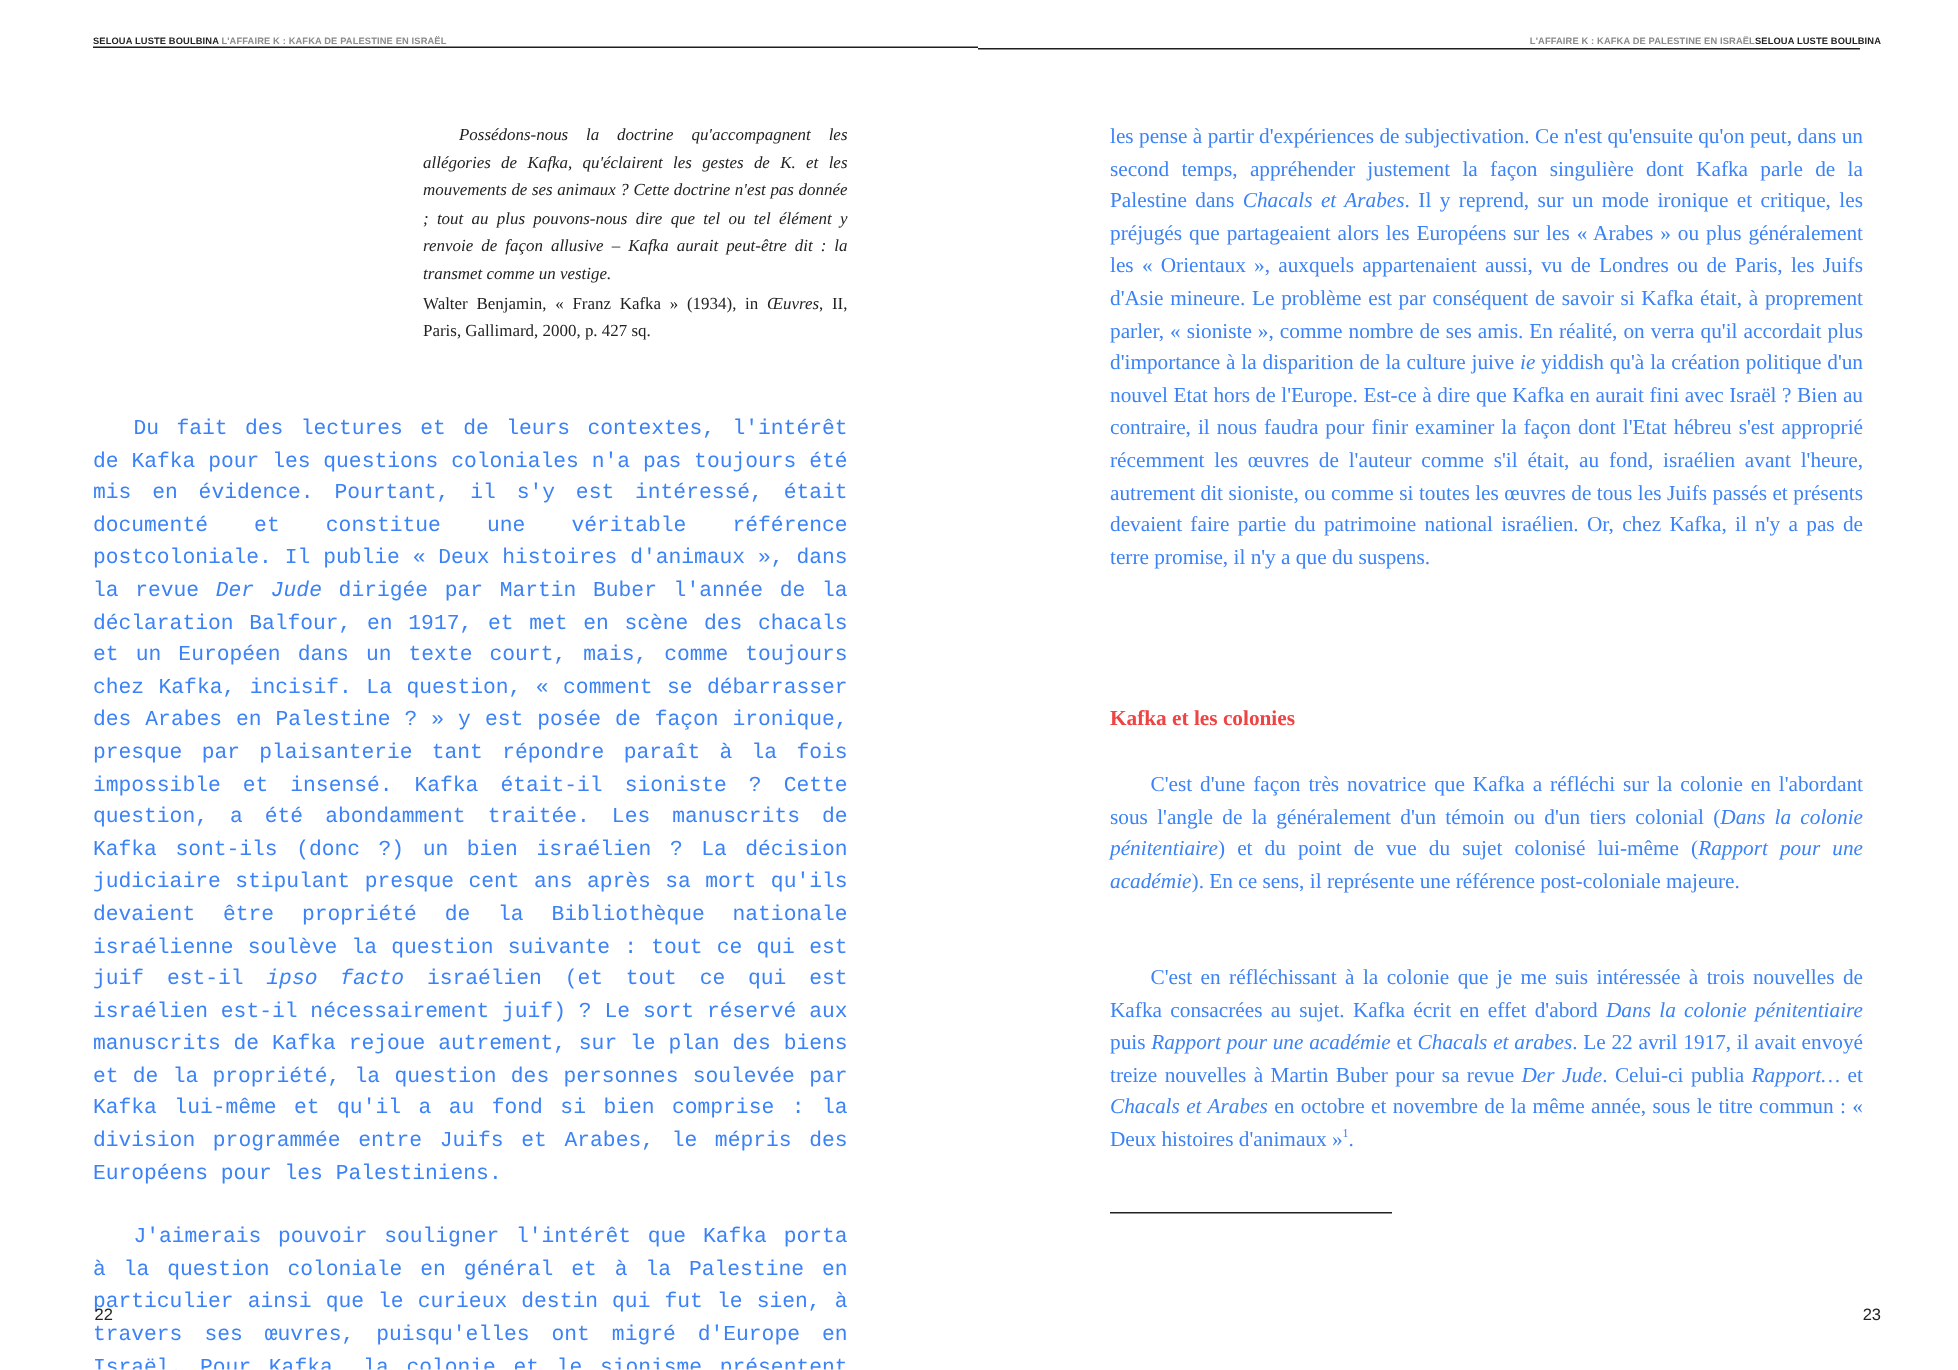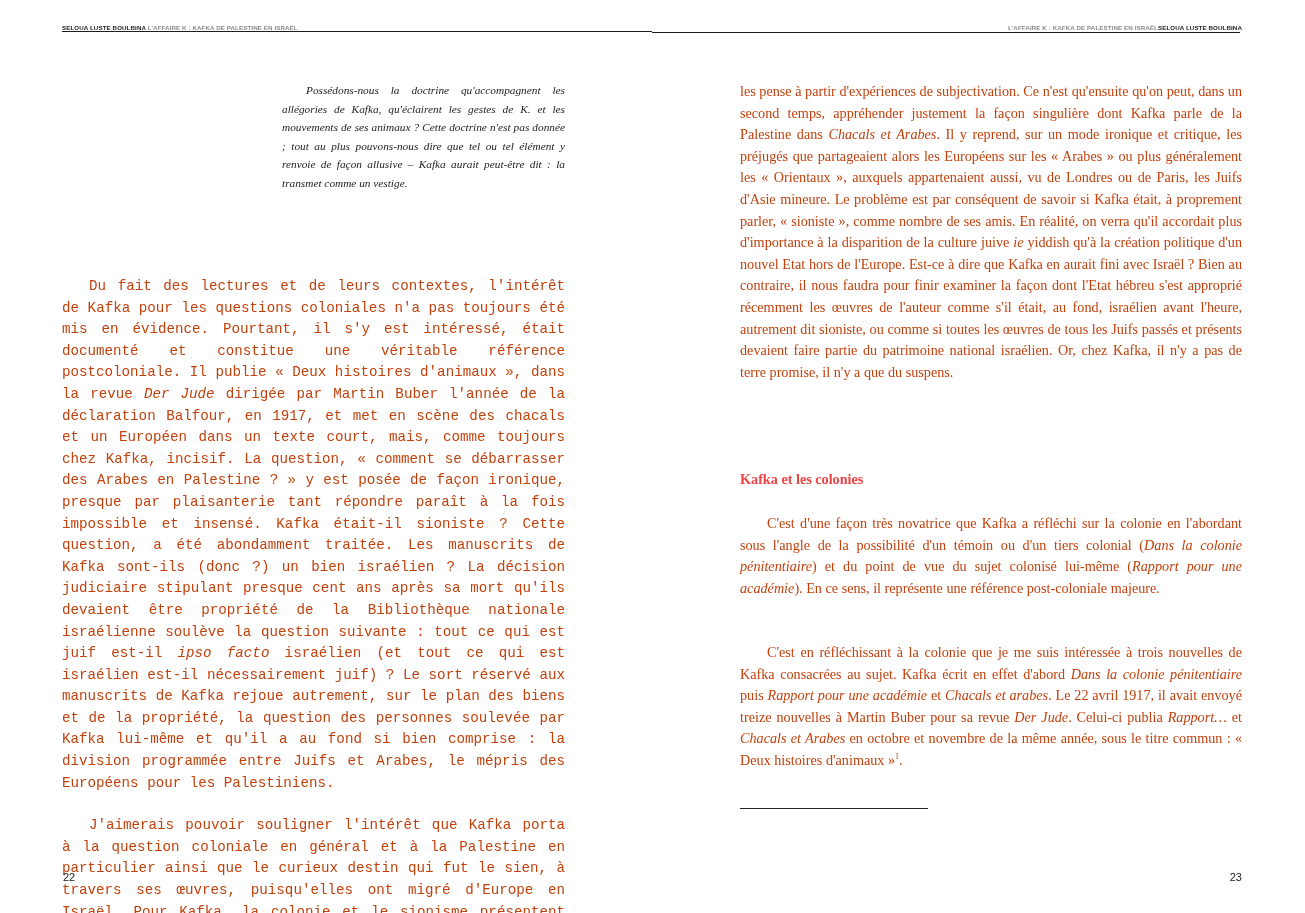--- a/index.html
+++ b/index.html
@@ -1,19 +1,19 @@
 <!DOCTYPE html>
 <html><head>
 <meta charset="utf-8">
 <style>
   html, body { margin: 0; padding: 0; background: #ffffff; }
   body { width: 1305px; height: 913px; position: relative; overflow: hidden;
          font-family: "DejaVu Serif", "Liberation Serif", serif; color: #1a1a1a; }
   .spread { position: absolute; inset: 0; }
-  .page { position: absolute; top: 0; height: 913px; }
+  .page { position: absolute; top: 0; height: 913px; padding-left: 12px; }
   .page.left { left: 0; width: 652px; }
   .page.right { left: 652px; width: 653px; }
 
   .running-head { position: absolute; top: 24px; font-family: "Liberation Sans", sans-serif;
                   font-size: 6.2px; font-weight: bold; letter-spacing: 0.1px; text-transform: uppercase;
                   white-space: nowrap; line-height: 8px; }
   .running-head .author { color: #222; }
   .running-head .title { color: #8a8a8a; }
   .page.left .running-head { left: 62px; }
   .page.right .running-head { right: 63px; }
@@ -21,21 +21,21 @@
   .page.left .rule { left: 62px; width: 590px; top: 31px; }
   .page.right .rule { left: 0; width: 588px; top: 32px; }
 
   .epigraph { position: absolute; left: 282px; top: 81px; width: 283px;
               font-family: "Liberation Serif", serif; font-size: 11.3px; line-height: 18.6px;
               text-align: justify; color: #222; }
   .epigraph .quote { font-style: italic; text-indent: 24px; margin: 0; }
   .epigraph .source { margin: 1px 0 0 0; }
 
   .body-text { position: absolute; font-family: "Liberation Serif", serif; font-size: 14.2px;
-               line-height: 21.6px; text-align: justify; color: #c2410c; }
+               line-height: 21.6px; text-align: justify; color: #3b82f6; }
   .body-text p { margin: 0; text-indent: 27px; }
   .body-text p.noindent { text-indent: 0; }
   .page.left .body-text { left: 62px; width: 503px; top: 276px; font-family: Liberation Mono, monospace; }
   .page.right .block1 { left: 88px; width: 502px; top: 81px; }
   .page.right .heading { position: absolute; left: 88px; top: 471px; font-family: "Liberation Serif", serif;
                          font-size: 14.2px; font-weight: bold; color: #ef4444; }
   .page.right .block2 { left: 88px; width: 502px; top: 513px; }
   .page.right .block3 { left: 88px; width: 502px; top: 642px; }
   .gap { height: 21px; }
   .footnote-rule { position: absolute; left: 88px; top: 808px; width: 188px; height: 1px; background: #222; }
@@ -50,20 +50,21 @@
 <body>
 
 <div class="spread">
 
   <div class="page left">
     <div class="running-head"><span class="author">SELOUA LUSTE BOULBINA</span> <span class="title">L'AFFAIRE K : KAFKA DE PALESTINE EN ISRAËL</span></div>
     <div class="rule"></div>
 
     <div class="epigraph">
       <p class="quote">Possédons-nous la doctrine qu'accompagnent les allégories de Kafka, qu'éclairent les gestes de K. et les mouvements de ses animaux ? Cette doctrine n'est pas donnée ; tout au plus pouvons-nous dire que tel ou tel élément y renvoie de façon allusive – Kafka aurait peut-être dit : la transmet comme un vestige.</p>
+      <p class="source"><span>Walter Benjamin, « Franz Kafka » (1934), in </span><i>Œuvres</i><span>, II, Paris, Gallimard, 2000, p. 427 sq.</span></p>
     </div>
 
     <div class="body-text">
       <p><span>Du fait des lectures et de leurs contextes, l'intérêt de Kafka pour les questions coloniales n'a pas toujours été mis en évidence. Pourtant, il s'y est intéressé, était documenté et constitue une véritable référence postcoloniale. Il publie « Deux histoires d'animaux », dans la revue </span><i>Der Jude</i><span> dirigée par Martin Buber l'année de la déclaration Balfour, en 1917, et met en scène des chacals et un Européen dans un texte court, mais, comme toujours chez Kafka, incisif. La question, « comment se débarrasser des Arabes en Palestine ? » y est posée de façon ironique, presque par plaisanterie tant répondre paraît à la fois impossible et insensé. Kafka était-il sioniste ? Cette question, a été abondamment traitée. Les manuscrits de Kafka sont-ils (donc ?) un bien israélien ? La décision judiciaire stipulant presque cent ans après sa mort qu'ils devaient  être propriété de la Bibliothèque nationale israélienne soulève la question suivante : tout ce qui est juif est-il </span><i>ipso facto</i><span> israélien (et tout ce qui est israélien est-il nécessairement juif) ? Le sort réservé aux manuscrits de Kafka rejoue autrement, sur le plan des biens et de la propriété, la question des personnes soulevée par Kafka lui-même et qu'il a au fond si bien comprise : la division programmée entre Juifs et Arabes, le mépris des Européens pour les Palestiniens.</span></p>
       <div class="gap"></div>
       <p><span>J'aimerais pouvoir souligner l'intérêt que Kafka porta à la question coloniale en général et à la Palestine en particulier ainsi que le curieux destin qui fut le sien, à travers ses œuvres, puisqu'elles ont migré d'Europe en Israël. Pour Kafka, la colonie et le sionisme présentent des enjeux politiques, philosophiques et littéraires. Il publie « Deux histoires d'animaux », dans la revue </span><i>Der Jude</i><span> dirigée par Martin Buber. Il faut saisir pour commencer la façon dont Kafka aborde les colonies car elle est très particulière : l'écrivain</span></p>
     </div>
 
     <div class="folio">22</div>
   </div>
@@ -72,21 +73,21 @@
     <div class="running-head"><span class="title">L'AFFAIRE K : KAFKA DE PALESTINE EN ISRAËL</span><span class="author">SELOUA LUSTE BOULBINA</span></div>
     <div class="rule"></div>
 
     <div class="body-text block1">
       <p class="noindent"><span>les pense à partir d'expériences de subjectivation. Ce n'est qu'ensuite qu'on peut, dans un second temps, appréhender justement la façon singulière dont Kafka parle de la Palestine dans </span><i>Chacals et Arabes</i><span>. Il y reprend, sur un mode ironique et critique, les préjugés que partageaient alors les Européens sur les « Arabes » ou plus généralement les « Orientaux », auxquels appartenaient aussi, vu de Londres ou de Paris, les Juifs d'Asie mineure. Le problème est par conséquent de savoir si Kafka était, à proprement parler, « sioniste », comme nombre de ses amis. En réalité, on verra qu'il accordait plus d'importance à la disparition de la culture juive </span><i>ie</i><span> yiddish qu'à la création politique d'un nouvel Etat hors de l'Europe. Est-ce à dire que Kafka en aurait fini avec Israël ? Bien au contraire, il nous faudra pour finir examiner la façon dont l'Etat hébreu s'est approprié récemment les œuvres de l'auteur comme s'il était, au fond, israélien avant l'heure, autrement dit sioniste, ou comme si toutes les œuvres de tous les Juifs passés et présents devaient faire partie du patrimoine national israélien. Or, chez Kafka, il n'y a pas de terre promise, il n'y a que du suspens.</span></p>
     </div>
 
     <div class="heading">Kafka et les colonies</div>
 
     <div class="body-text block2">
-      <p><span>C'est d'une façon très novatrice que Kafka a réfléchi sur la colonie en l'abordant sous l'angle de la possibilité d'un témoin ou d'un tiers colonial (</span><i>Dans la colonie pénitentiaire</i><span>) et du point de vue du sujet colonisé lui-même (</span><i>Rapport pour une académie</i><span>). En ce sens, il représente une référence post-coloniale majeure.</span></p>
+      <p><span>C'est d'une façon très novatrice que Kafka a réfléchi sur la colonie en l'abordant sous l'angle de la généralement d'un témoin ou d'un tiers colonial (</span><i>Dans la colonie pénitentiaire</i><span>) et du point de vue du sujet colonisé lui-même (</span><i>Rapport pour une académie</i><span>). En ce sens, il représente une référence post-coloniale majeure.</span></p>
     </div>
 
     <div class="body-text block3">
       <p><span>C'est en réfléchissant à la colonie que je me suis intéressée à trois nouvelles de Kafka consacrées au sujet. Kafka écrit en effet d'abord </span><i>Dans la colonie pénitentiaire</i><span> puis </span><i>Rapport pour une académie</i><span> et </span><i>Chacals et arabes</i><span>. Le 22 avril 1917, il avait envoyé treize nouvelles à Martin Buber pour sa revue </span><i>Der Jude</i><span>. Celui-ci publia </span><i>Rapport…</i><span> et </span><i>Chacals et Arabes</i><span> en octobre et novembre de la même année, sous le titre commun : « Deux histoires d'animaux »</span><sup>1</sup><span>.</span></p>
     </div>
 
     <div class="footnote-rule"></div>
 
     <div class="folio">23</div>
   </div>

